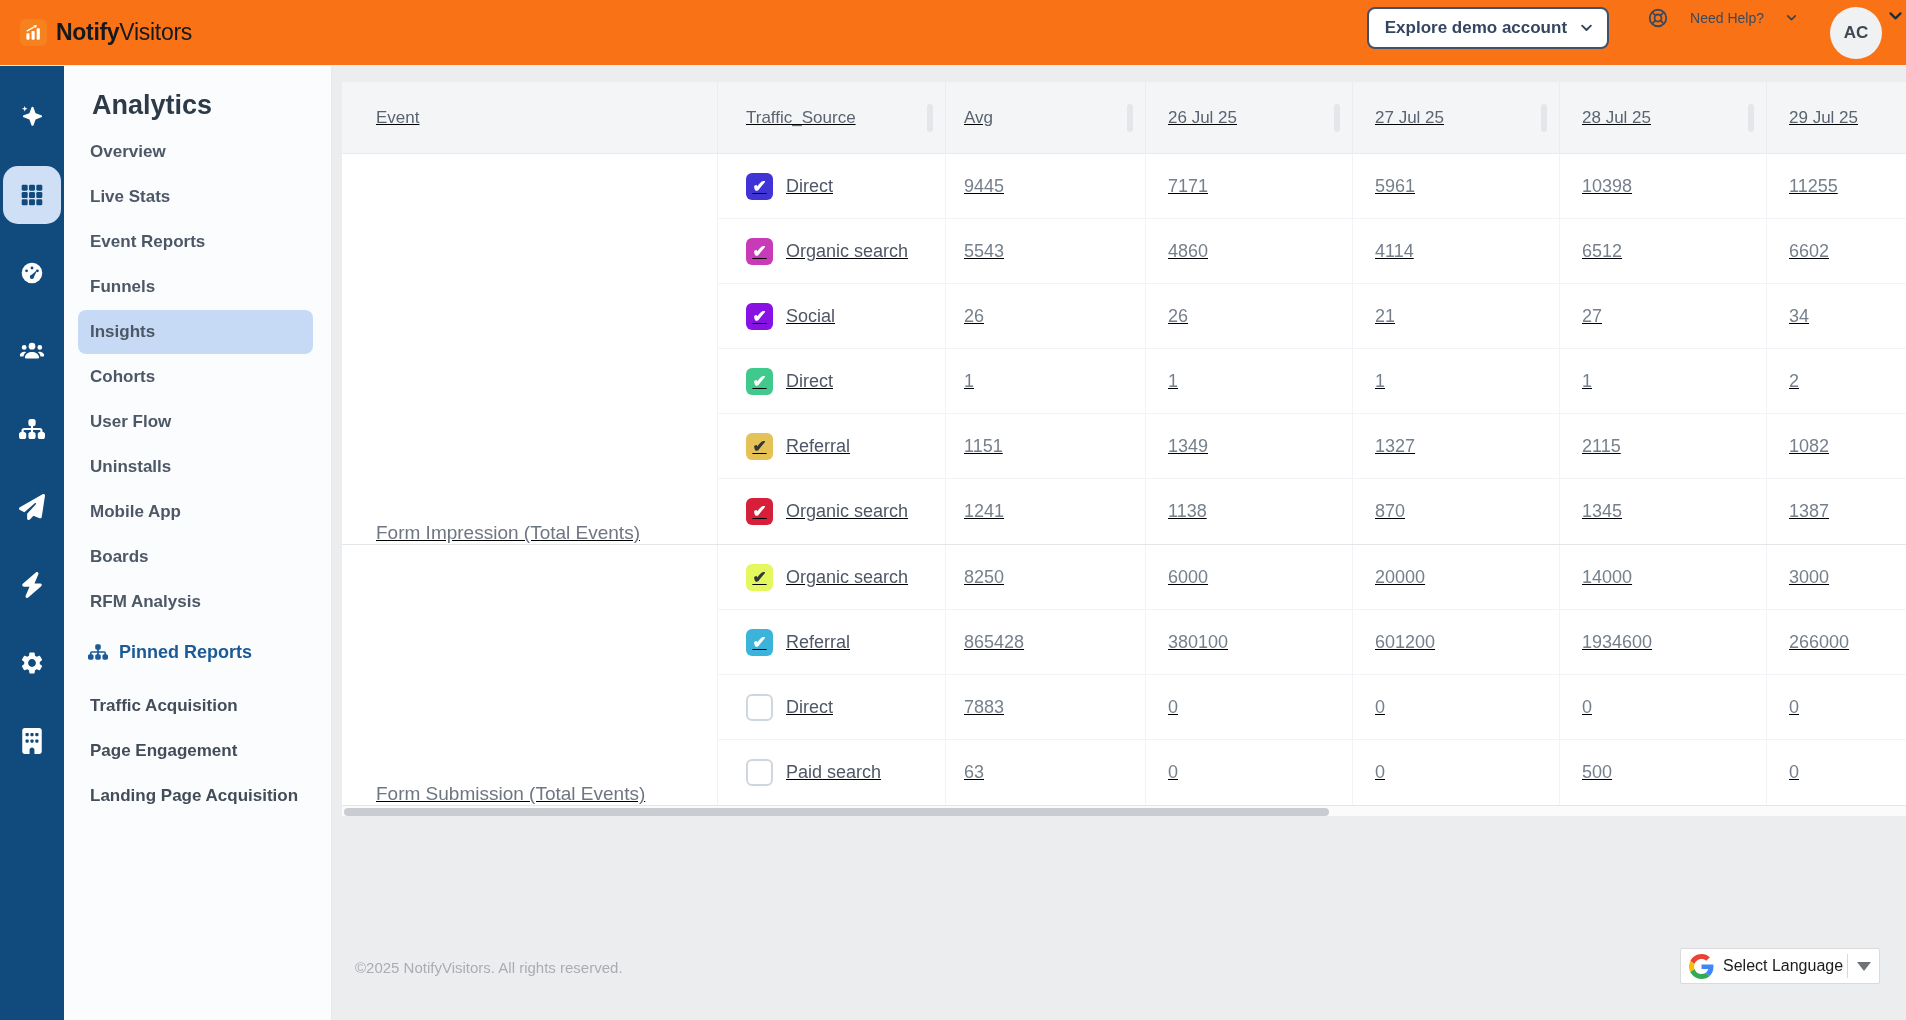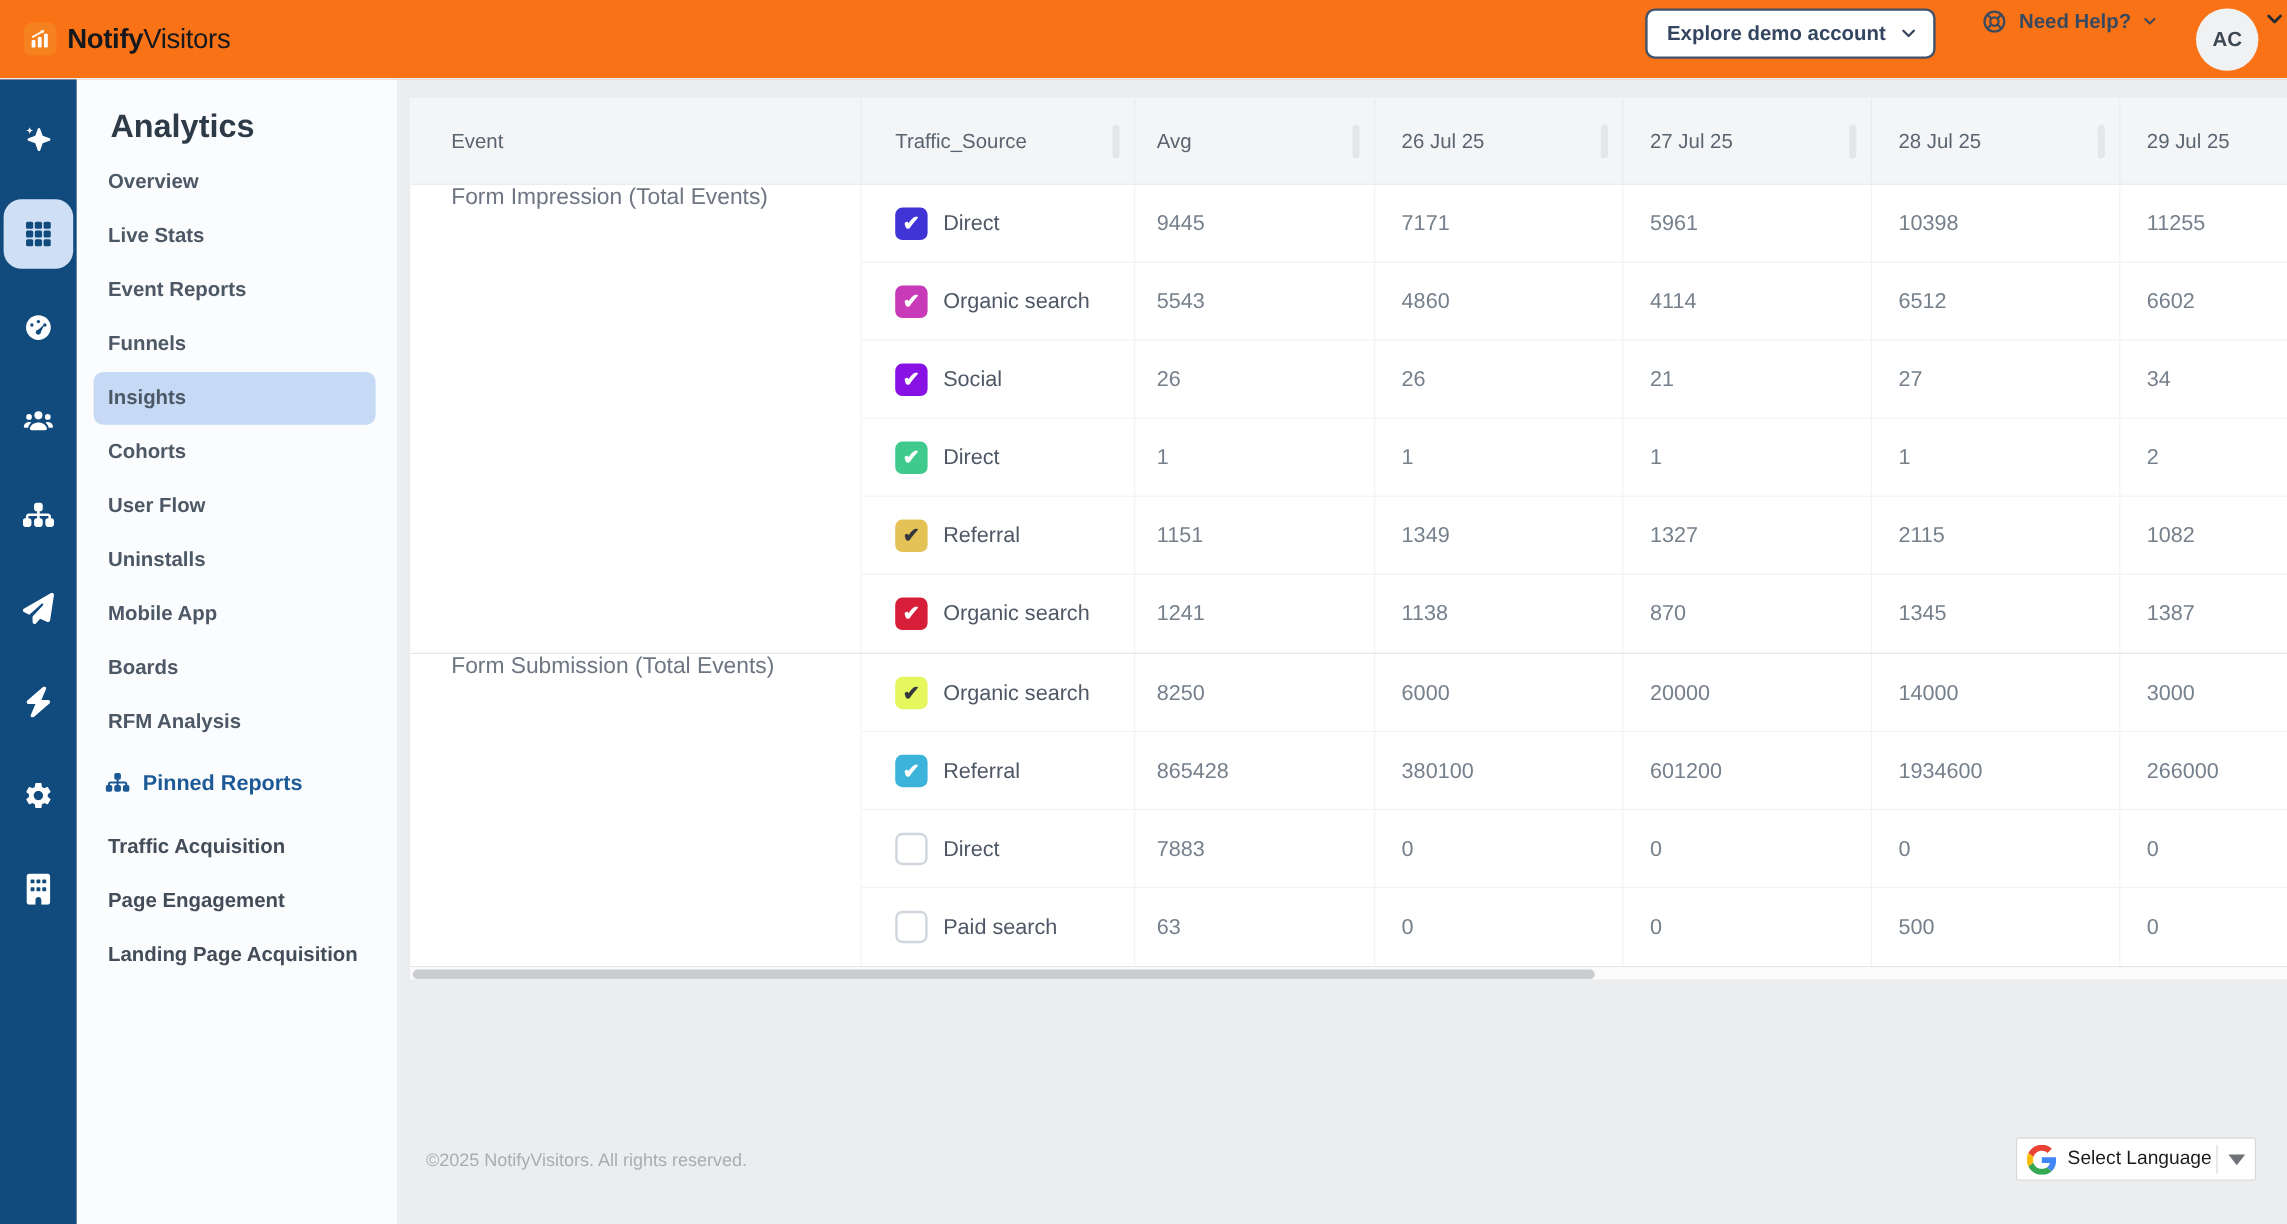--- a/index.html
+++ b/index.html
@@ -10,22 +10,22 @@
     border-bottom:1px solid #eceef0;display:flex;align-items:center;z-index:5;}
   .brand{display:flex;align-items:center;gap:9px;padding-left:20px;}
   .brand-badge{width:27px;height:27px;border-radius:6px;background:#f6821f;
     display:flex;align-items:center;justify-content:center;flex:none;}
   .brand-text{font-size:23px;color:#15181d;letter-spacing:-0.3px;white-space:nowrap;}
   .brand-text b{font-weight:bold;}
   .top-right{margin-left:auto;display:flex;align-items:flex-start;padding-right:2px;}
   .explore{height:42px;border:2px solid #40516a;border-radius:8px;background:#fff;
     display:flex;align-items:center;gap:12px;padding:0 13px 0 16px;font-size:17px;
     font-weight:bold;color:#344560;margin-right:38px;cursor:pointer;}
-  .help{display:flex;align-items:center;gap:9px;margin-right:32px;color:#3a4a5e;
-    font-size:17px;font-weight:bold;cursor:pointer;}
+  .help{display:flex;align-items:center;gap:21px;margin-right:32px;color:#3a4a5e;
+    font-size:14px;font-weight:normal;cursor:pointer;}
   .avatar{width:52px;height:52px;border-radius:50%;background:#f0f1f2;display:flex;
     align-items:center;justify-content:center;font-size:17px;font-weight:bold;
     color:#3c4654;margin-right:5px;}
   .chev{display:flex;align-items:center;color:#33445c;}
   .acchev{color:#24292f;}
   
   .rail{position:absolute;left:0;top:66px;width:64px;height:954px;background:#114a7c;
     display:flex;flex-direction:column;align-items:center;padding-top:22px;}
   .rail-item{width:58px;height:58px;margin-bottom:20px;border-radius:15px;display:flex;
     align-items:center;justify-content:center;color:#fff;cursor:pointer;flex:none;}
@@ -41,37 +41,37 @@
     align-items:center;padding-left:12px;font-size:17px;font-weight:bold;color:#4d5866;
     cursor:pointer;white-space:nowrap;}
   .side-item.active{background:#c6daf6;}
   .pinned{height:44px;margin:6px 18px 0 14px;display:flex;align-items:center;gap:11px;
     padding-left:10px;font-size:18px;font-weight:bold;color:#1b5a96;cursor:pointer;}
   .pinned svg{width:20px;height:20px;flex:none;}
   .side-sub .side-item{color:#424d59;}
   
   .main{position:absolute;left:332px;top:66px;right:0;bottom:0;background:#ecedef;}
   .card{position:absolute;left:10px;top:16px;width:1564px;height:734px;background:#fff;
-    overflow:hidden;}
+    overflow:hidden;text-decoration:underline;}
   .col0{width:376px;flex:none;}
   .col1{width:228px;flex:none;}
   .col2{width:200px;flex:none;}
   .col3,.col4,.col5,.col6{width:207px;flex:none;}
   .thead{display:flex;height:72px;background:#f4f5f7;border-bottom:1px solid #e8eaed;}
   .th{position:relative;display:flex;align-items:center;font-size:17px;color:#5a6470;
     border-right:1px solid #eaecf0;}
   .th.col6{border-right:none;}
   .th.col0{padding-left:34px;}
   .th.col1{padding-left:28px;}
   .th.col2{padding-left:18px;}
   .th.col3,.th.col4,.th.col5,.th.col6{padding-left:22px;}
   .handle{position:absolute;right:12px;top:22px;width:6px;height:28px;border-radius:3px;
     background:#e4e6ea;cursor:col-resize;}
   .tgroup{display:flex;border-bottom:1px solid #e3e5e9;}
-  .event-cell{display:flex;align-items:flex-start;padding-left:34px;font-size:19px;
+  .event-cell{display:flex;align-items:flex-end;padding-left:34px;font-size:19px;
     color:#6e7683;border-right:1px solid #f0f2f4;}
   .rows{display:flex;flex-direction:column;}
   .trow{display:flex;height:65px;border-bottom:1px solid #f2f3f6;}
   .trow:last-child{border-bottom:none;}
   .cell{display:flex;align-items:center;border-right:1px solid #f2f3f6;}
   .cell.col6{border-right:none;}
   .val{font-size:18px;color:#75808c;padding-left:22px;}
   .val.col2{padding-left:18px;}
   .traffic{padding-left:28px;gap:13px;}
   .cb{width:27px;height:27px;border-radius:6px;display:flex;align-items:center;

